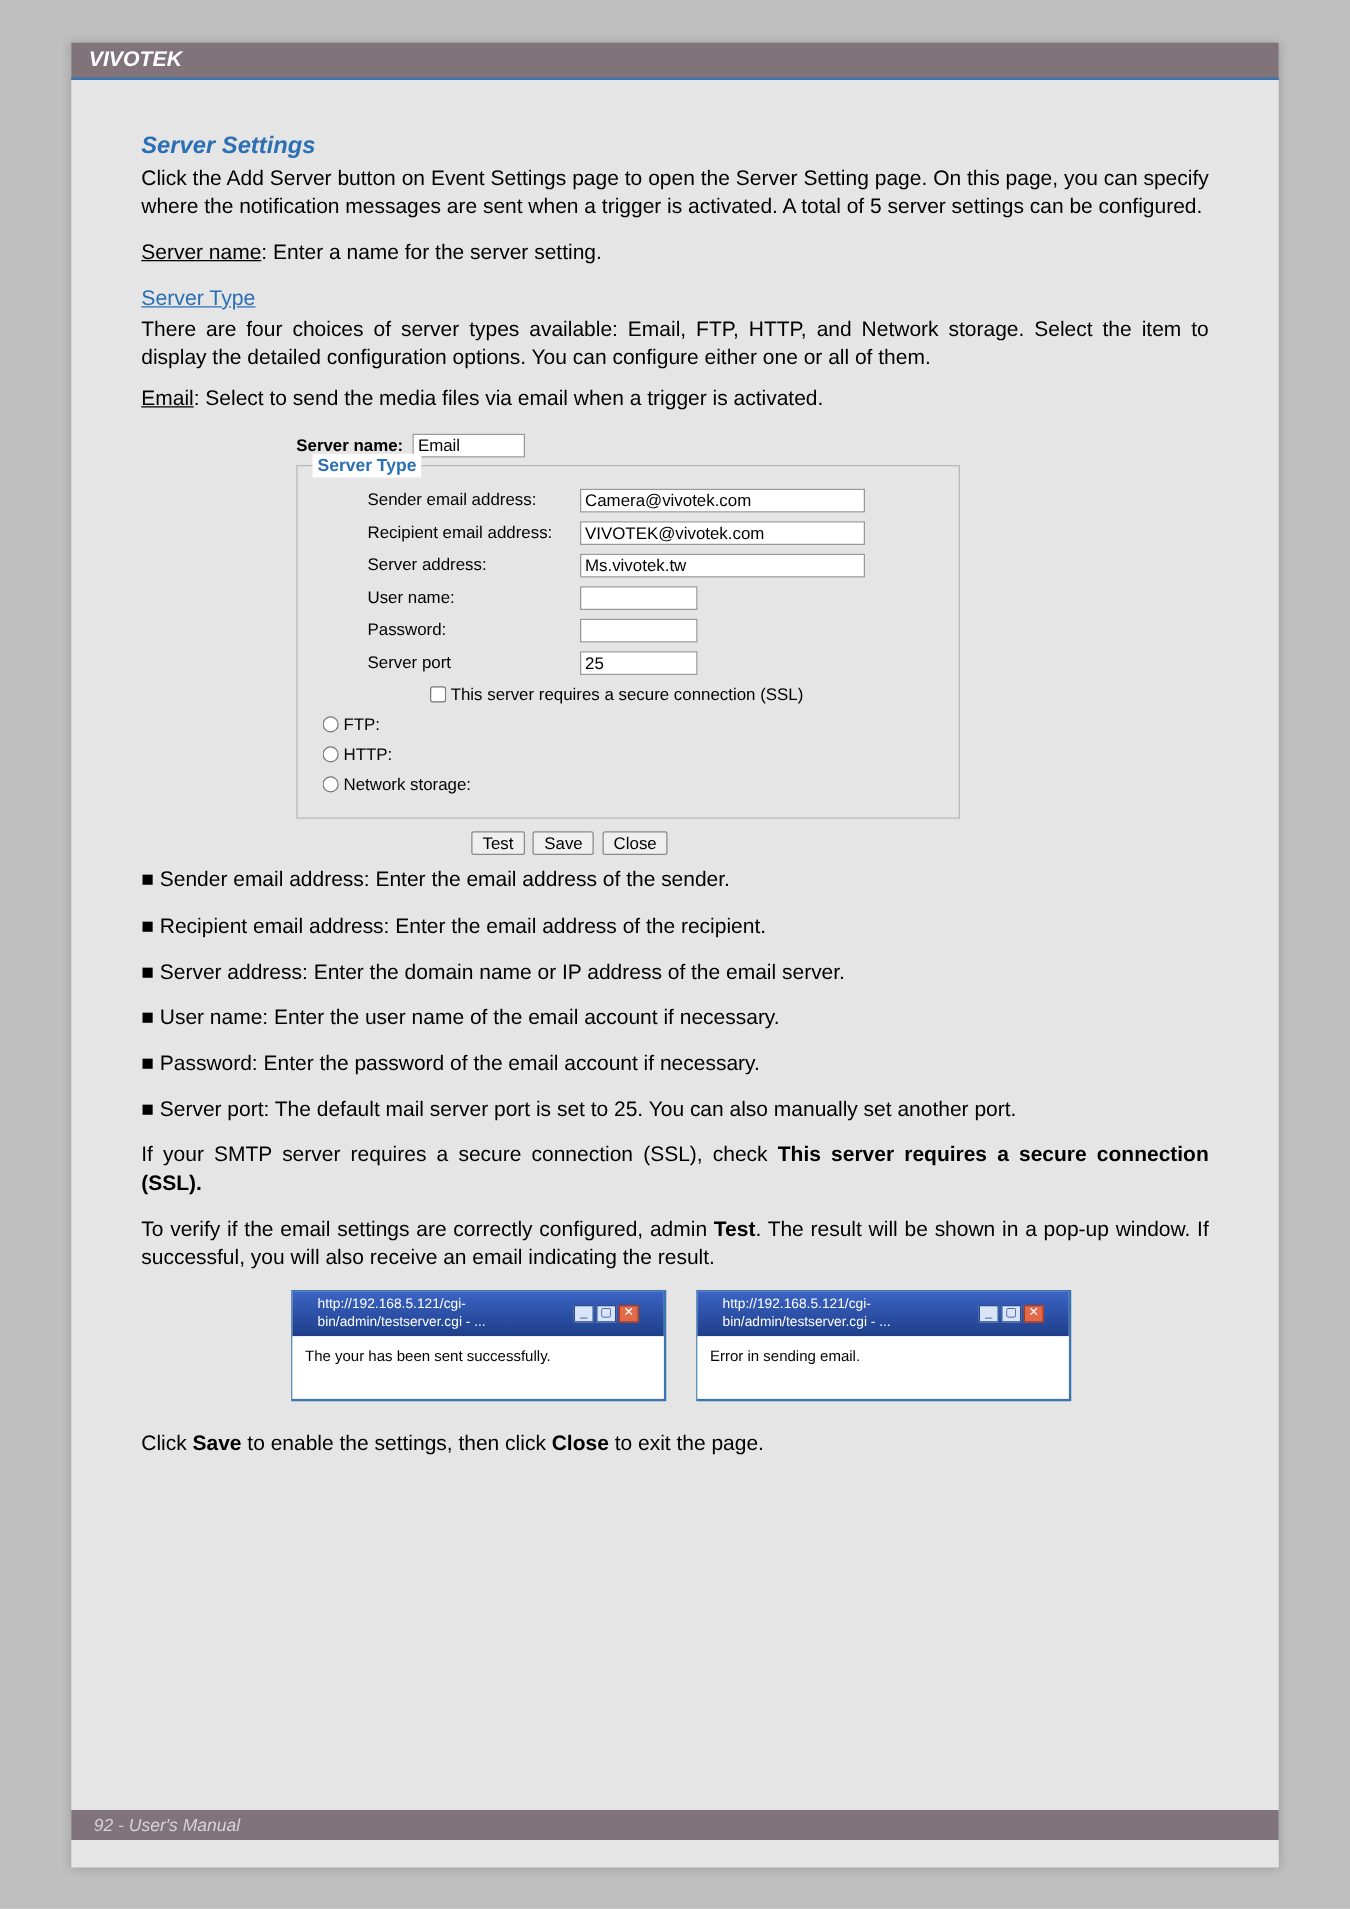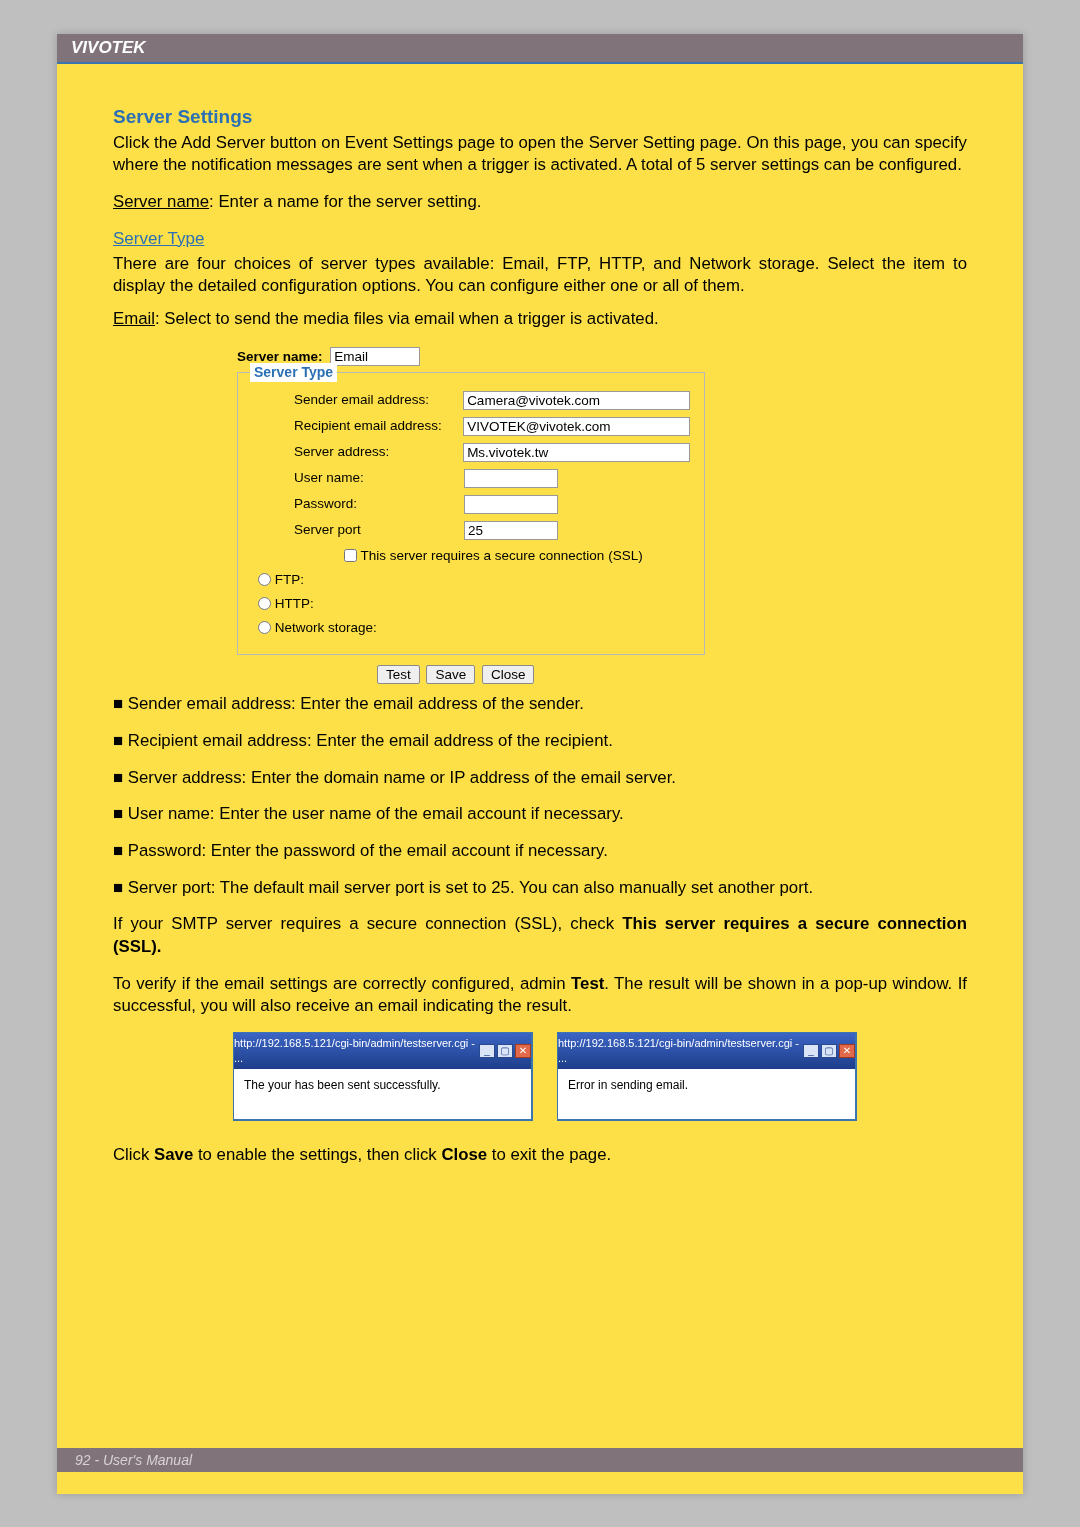--- a/index.html
+++ b/index.html
@@ -4,43 +4,43 @@
 <style>
   * { box-sizing: border-box; margin: 0; padding: 0; }
   body {
     background: #bfbfbf;
     font-family: Arial, Helvetica, sans-serif;
     width: 1080px;
     height: 1527px;
     position: relative;
   }
   .page {
-    background: #fde047;
+    background: #e5e5e5;
     width: 966px;
     margin: 34px auto 0 auto;
     min-height: 1460px;
     padding: 0;
     box-shadow: 0 0 8px rgba(0,0,0,0.2);
     position: relative;
   }
   .topbar {
     background: #80747a;
     color: #fff;
     font-style: italic;
     font-weight: bold;
     font-size: 17px;
     padding: 4px 14px;
     border-bottom: 2px solid #3a75b0;
   }
   .content { padding: 40px 56px 20px 56px; font-size: 16.8px; line-height: 1.35; color:#000; }
-  .h-settings { color:#2b6fb5; font-weight:bold; font-size:19px; margin-bottom:2px; }
+  .h-settings { color:#2b6fb5; font-weight:bold; font-size:19px; margin-bottom:2px;font-style:italic; }
   .para { text-align: justify; margin-bottom: 14px; }
   .underline { text-decoration: underline; }
   .h-type { color:#2b6fb5; text-decoration: underline; font-size:17px; margin-bottom:2px; }
-  .form-wrap { margin: 16px 0 8px 124px; width: 468px; }
+  .form-wrap { margin: 16px 0 8px 124px; width: 531px; }
   .sn-row { font-size:13.5px; margin-bottom:6px; }
   .sn-row b { font-weight:bold; }
   .sn-input { width:90px; font-size:13.5px; padding:1px 3px; margin-left:4px; border:1px solid #999; }
   .fieldset { border:1px solid #b8b8b8; padding: 18px 14px 16px 14px; position:relative; }
   .legend { position:absolute; top:-10px; left:12px; background:#fff; padding:0 4px; font-size:14px; font-weight:bold; color:#2b6fb5; }
   .radio-row { font-size:13.5px; margin:6px 0 10px 6px; }
   .radio-row.compact { margin-bottom:2px; }
   .radio { width:13px; height:13px; vertical-align:-2px; }
   .grid { margin-left:42px; }
   .grow { display:flex; align-items:center; margin-bottom:7px; font-size:13.5px; }
@@ -48,21 +48,21 @@
   .ginput { width:228px; font-size:13.5px; padding:1px 3px; border:1px solid #999; }
   .ginput.sm { width:94px; }
   .ssl-row { margin:6px 0 2px 50px; font-size:13.5px; }
   .cb { width:13px; height:13px; vertical-align:-2px; }
   .btnrow { margin: 8px 0 6px 140px; }
   .btn { font-size:13.5px; padding:1px 8px; background:#efefef; border:1px solid #8a8a8a; border-radius:2px; margin-right:2px; cursor:pointer; }
   .bullets { margin-top:4px; }
   .bullets div { margin-bottom:14px; }
   .popups { display:flex; gap:24px; margin: 8px 0 8px 120px; }
   .popup { width:300px; border:1px solid #3a75b0; border-bottom:2px solid #3a75b0; border-right:2px solid #3a75b0; }
-  .popup-title { background:#1e3e8a; background: linear-gradient(#3b64c4,#1e3e8a); color:#fff; font-size:11px; padding:3px 0; display:flex; align-items:center; justify-content:space-between; }
+  .popup-title { background:#1e3e8a; background: linear-gradient(#3b64c4,#1e3e8a); color:#fff; font-size:11px; padding:3px 20px; display:flex; align-items:center; justify-content:space-between; }
   .wbtns { display:flex; gap:2px; align-items:center;}
   .wb { width:16px; height:14px; background:#d9e4f7; border:1px solid #2a4a8f; font-size:10px; line-height:12px; text-align:center; color:#2a4a8f;}
   .wb.close { background:#e26a4a; color:#fff; border-color:#a03a20;}
   .popup-body { background:#fff; font-size:12px; padding:8px 10px 26px 10px; }
   .footer { position:absolute; bottom:22px; left:0; right:0; background:#80747a; color:#d7d2d5; font-style:italic; font-size:14px; padding:4px 18px; }
 </style>
 </head>
 <body>
 
 <div class="page">

